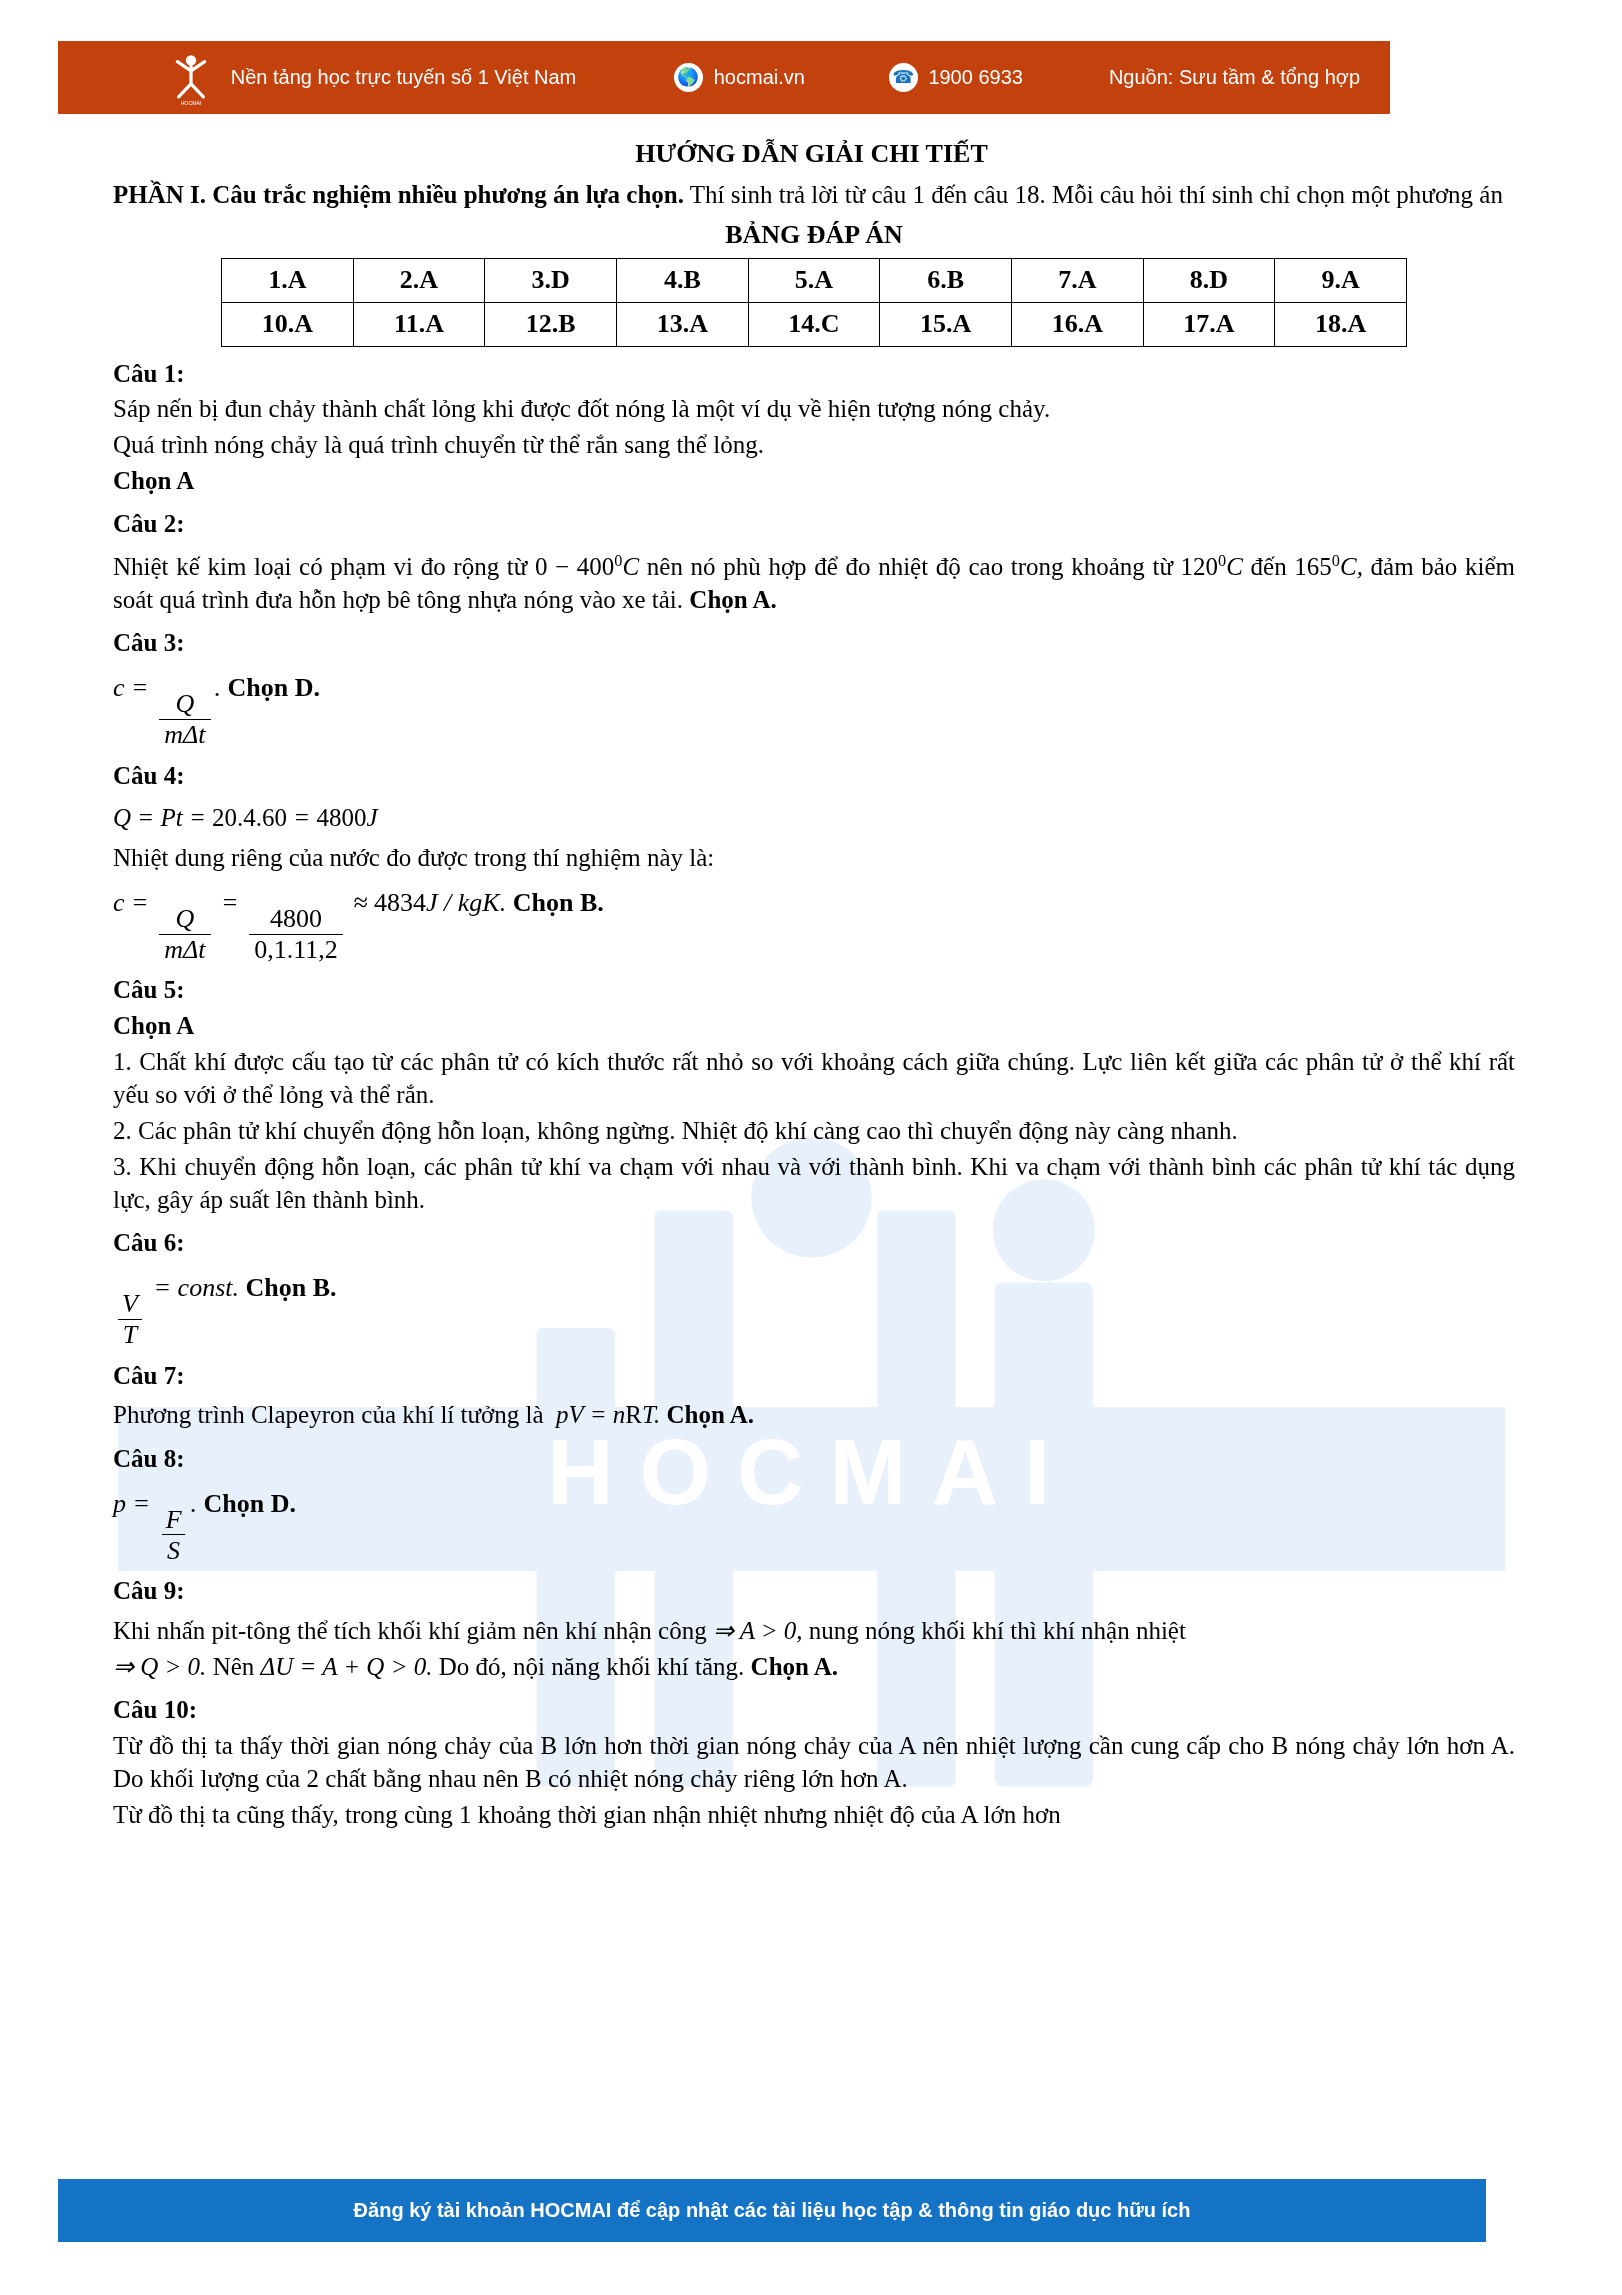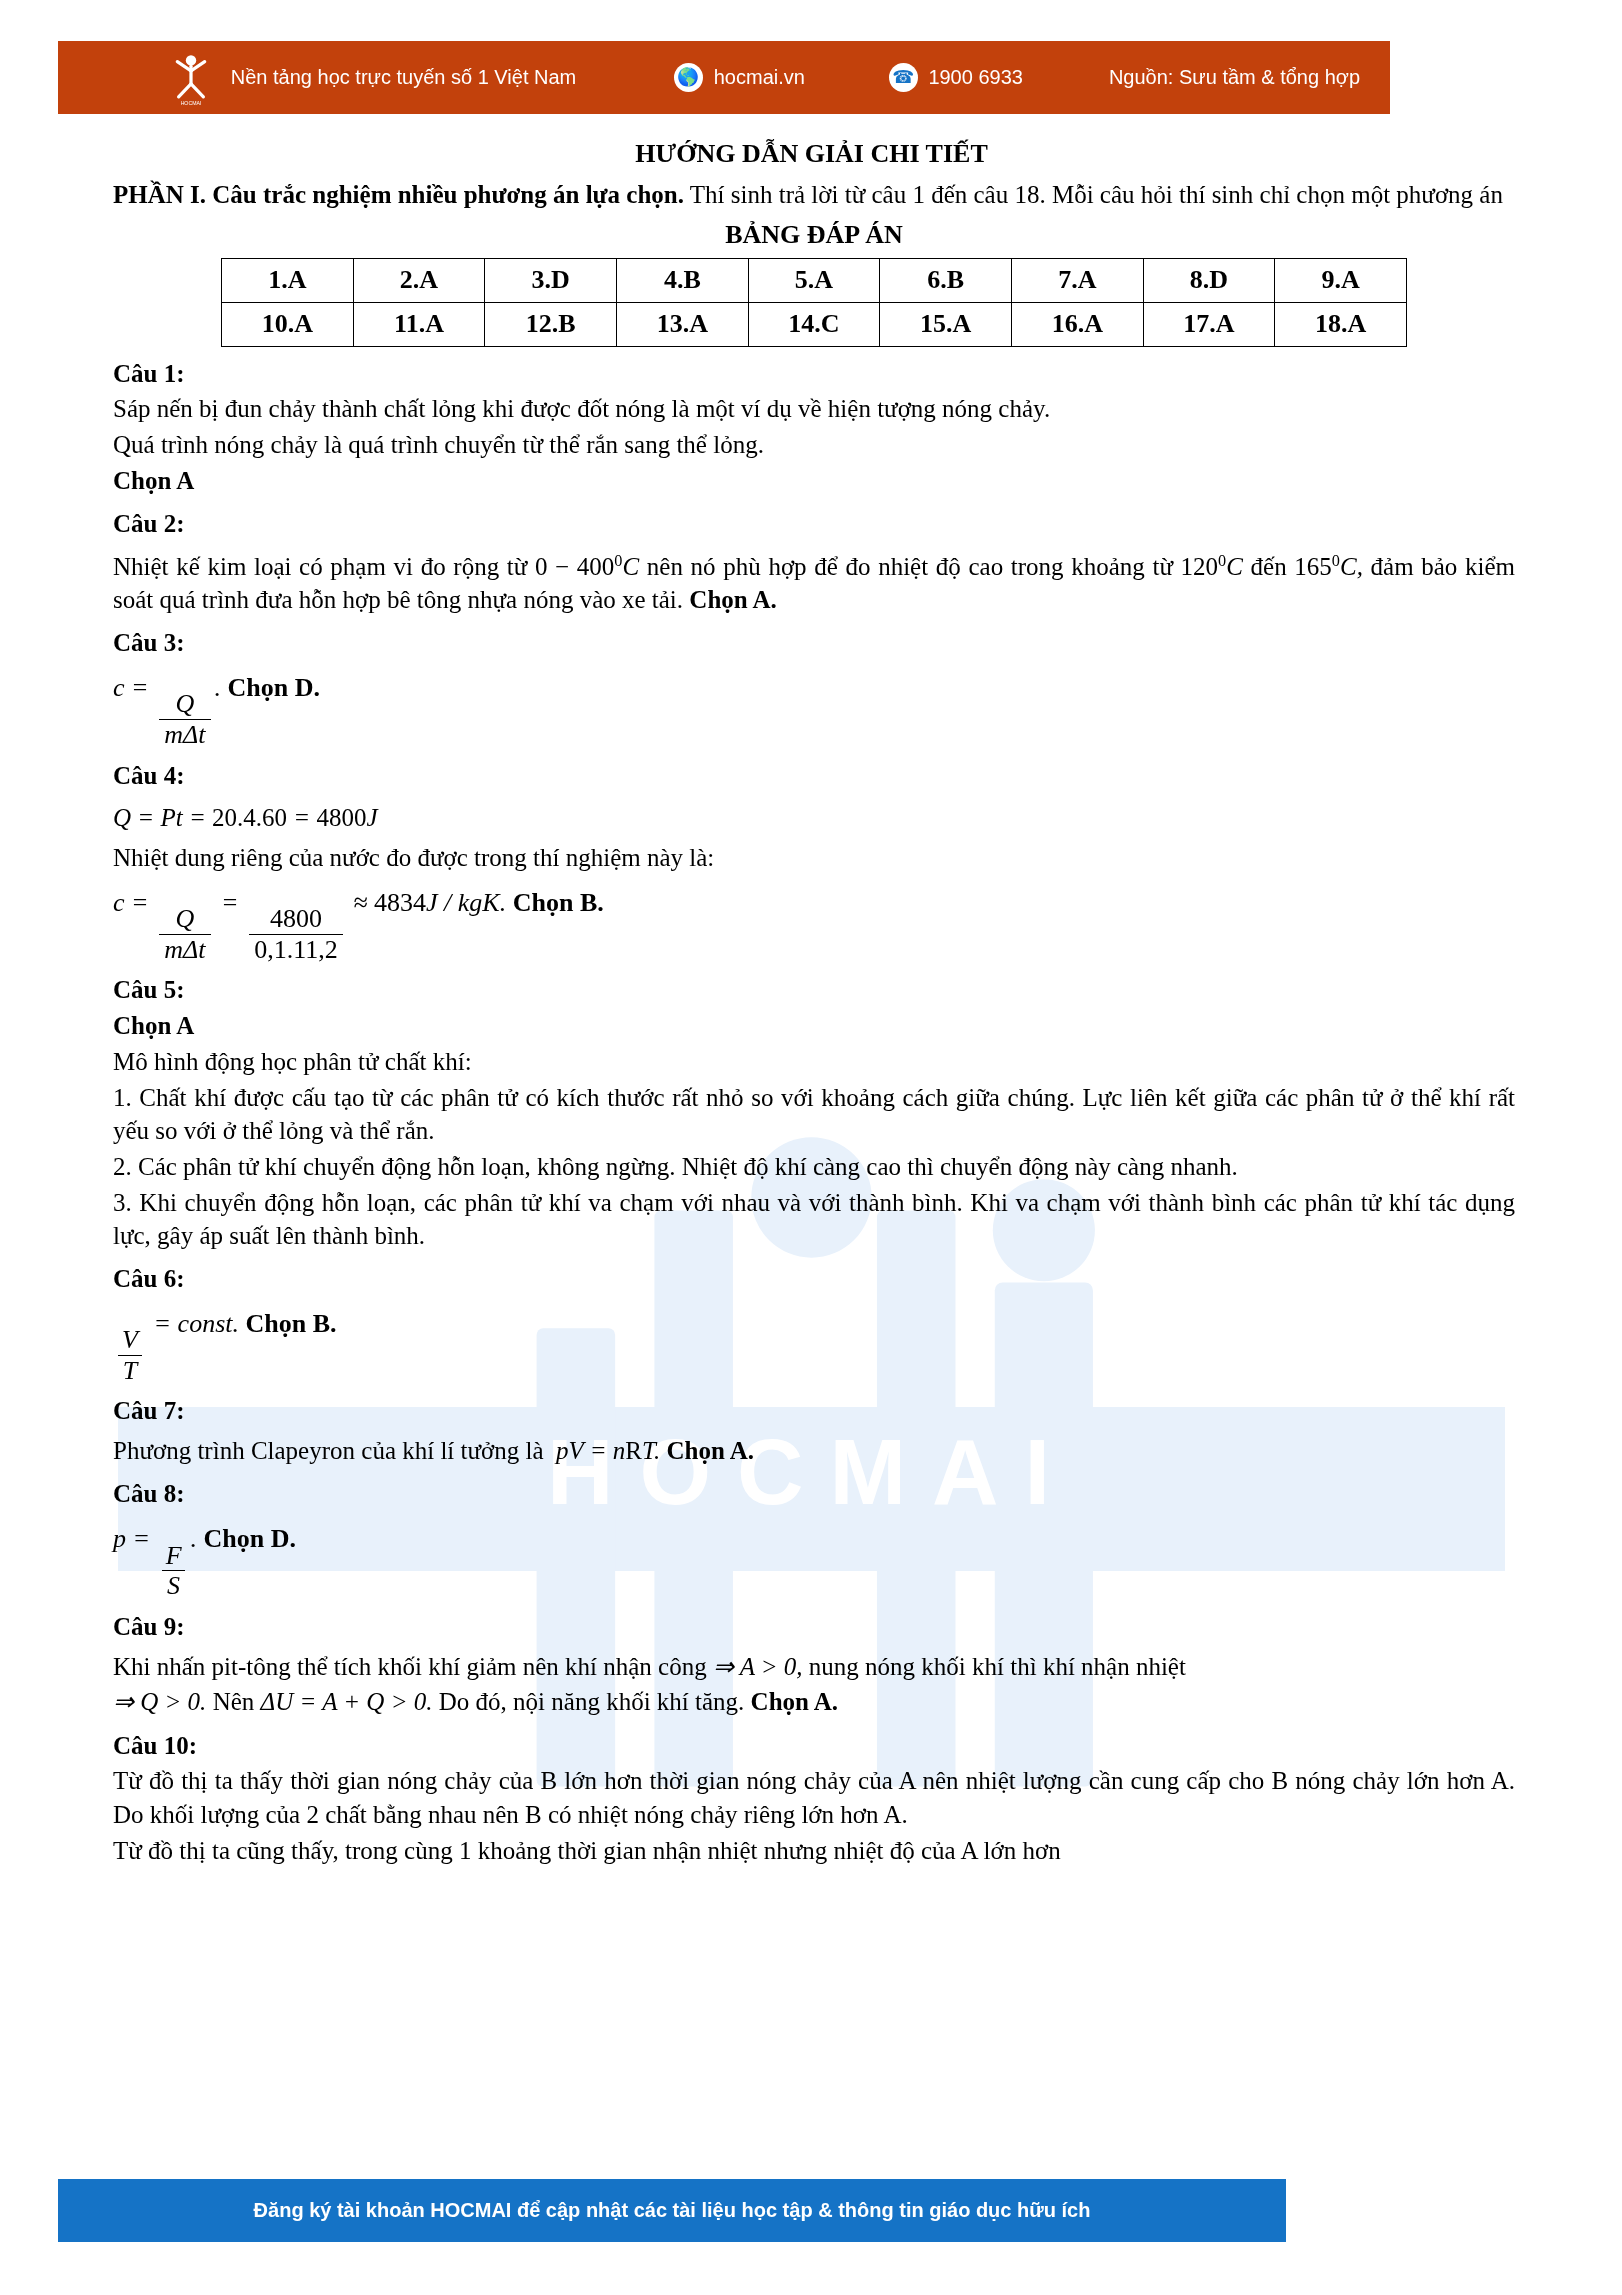--- a/index.html
+++ b/index.html
@@ -155,21 +155,21 @@
   .frac .num { padding: 0 5.2px 1.3px 5.2px; line-height: 1.05; }
   .frac .den { padding: 1.3px 5.2px 0 5.2px; border-top: 1.3px solid #000; line-height: 1.05; }
   .sup { font-size: 0.65em; vertical-align: super; font-style: normal; }
   .mathline { margin: 11.8px 0 9.2px 0; }
   .mathline-lg { font-size: 26px; }
 
   
   .footer-bar {
     position: absolute;
     left: 58px; top: 2179px;
-    width: 1228px; height: 63px;
+    width: 1428px; height: 63px;
     background: #1573c6;
     color: #ffffff;
     display: flex; align-items: center; justify-content: center;
     font-family: "Liberation Sans", sans-serif;
     font-size: 20px;
     font-weight: bold;
     z-index: 3;
   }
 </style>
 </head>
@@ -307,21 +307,20 @@
             <span class="num mn">4800</span>
             <span class="den mn">0,1.11,2</span>
           </span>
         ≈ <span class="mn">4834</span><span class="mi">J</span> / <span class="mi">kgK</span>.
       </span>
       <span class="b">Chọn B.</span>
     </div>
 
     <div class="p cau-label">Câu 5:</div>
     <div class="p b">Chọn A</div>
-    <div class="p no-just">Mô hình động học phân tử chất khí:</div>
     <div class="p">1. Chất khí được cấu tạo từ các phân tử có kích thước rất nhỏ so với khoảng cách giữa chúng. Lực liên kết giữa các phân tử ở thể khí rất yếu so với ở thể lỏng và thể rắn.</div>
     <div class="p">2. Các phân tử khí chuyển động hỗn loạn, không ngừng. Nhiệt độ khí càng cao thì chuyển động này càng nhanh.</div>
     <div class="p">3. Khi chuyển động hỗn loạn, các phân tử khí va chạm với nhau và với thành bình. Khi va chạm với thành bình các phân tử khí tác dụng lực, gây áp suất lên thành bình.</div>
 
     <div class="p cau-label">Câu 6:</div>
     <div class="p mathline mathline-lg no-just">
       <span class="math">
         <span class="frac">
             <span class="num mi">V</span>
             <span class="den mi">T</span>

